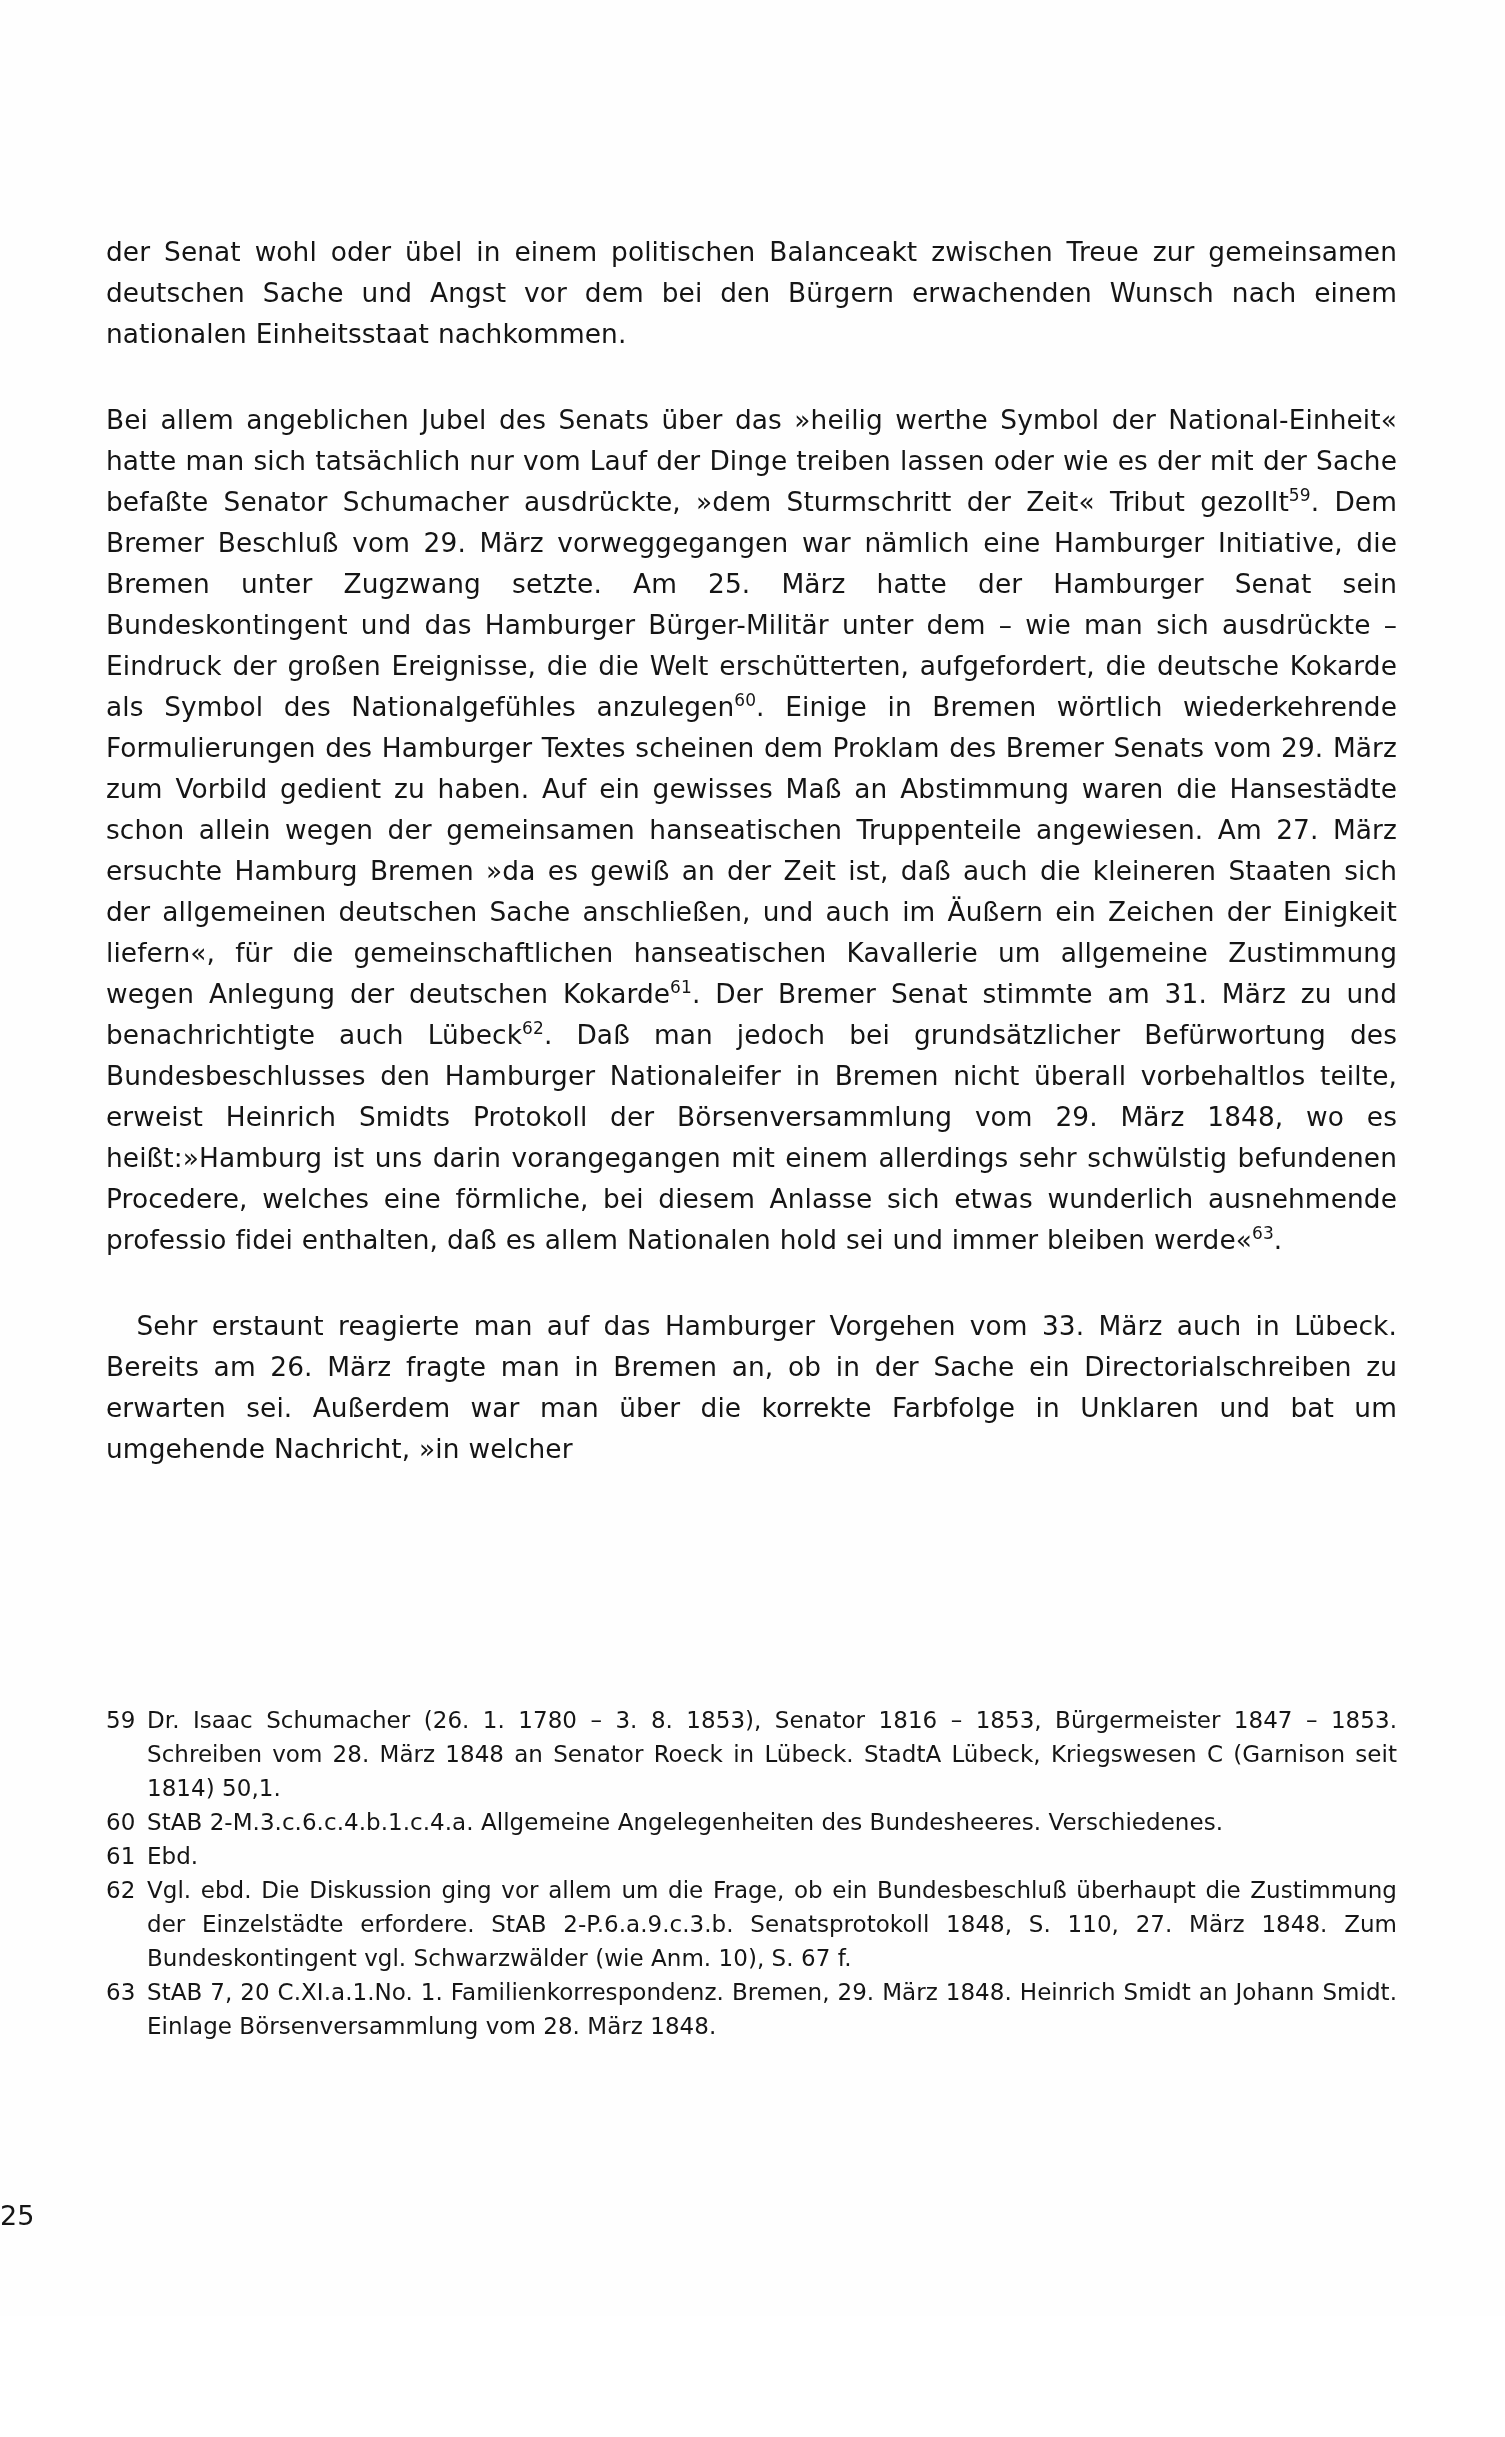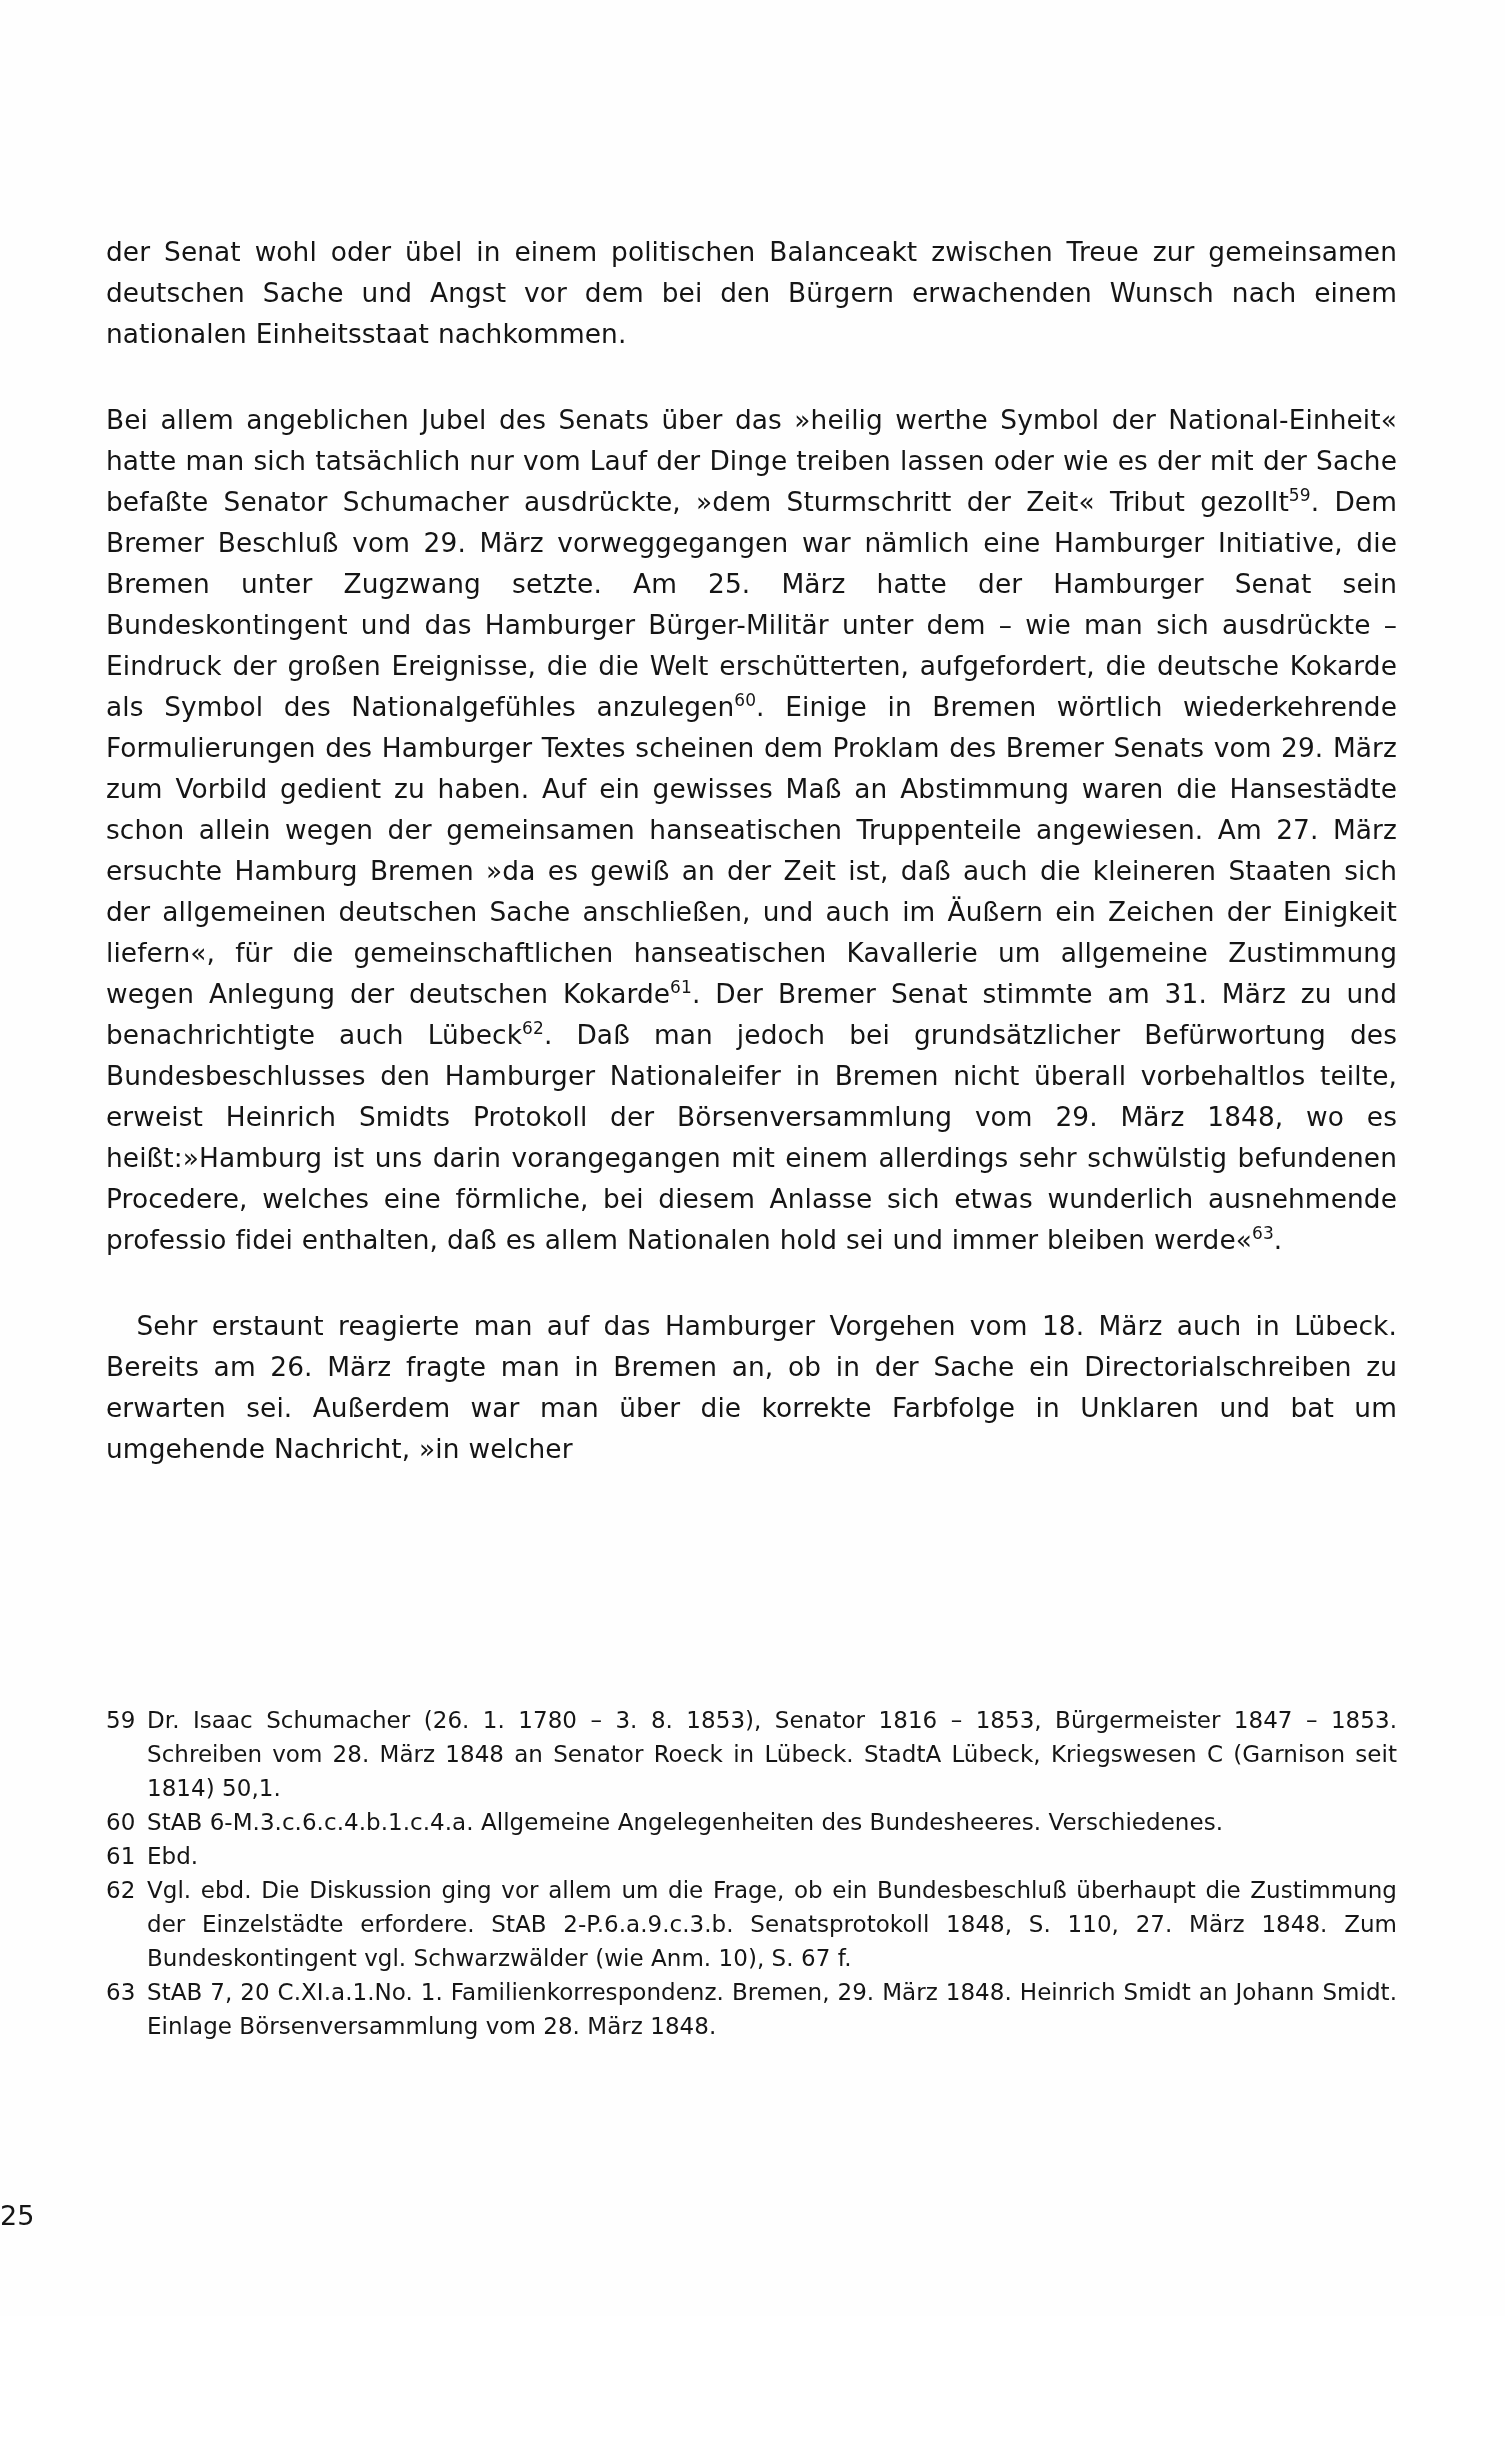--- a/index.html
+++ b/index.html
@@ -89,34 +89,34 @@
 <body>
 
 <div class="page">
 
   <div class="content">
 
     <p class="para-first">der Senat wohl oder übel in einem politischen Balanceakt zwischen Treue zur gemeinsamen deutschen Sache und Angst vor dem bei den Bürgern erwachenden Wunsch nach einem nationalen Einheitsstaat nachkommen.</p>
 
     <p class="para-body"><span>Bei allem angeblichen Jubel des Senats über das »heilig werthe Symbol der National-Einheit« hatte man sich tatsächlich nur vom Lauf der Dinge treiben lassen oder wie es der mit der Sache befaßte Senator Schumacher ausdrückte, »dem Sturmschritt der Zeit« Tribut gezollt</span><sup>59</sup><span>. Dem Bremer Beschluß vom 29. März vorweggegangen war nämlich eine Hamburger Initiative, die Bremen unter Zugzwang setzte. Am 25. März hatte der Hamburger Senat sein Bundeskontingent und das Hamburger Bürger-Militär unter dem – wie man sich ausdrückte – Eindruck der großen Ereignisse, die die Welt erschütterten, aufgefordert, die deutsche Kokarde als Symbol des Nationalgefühles anzulegen</span><sup>60</sup><span>. Einige in Bremen wörtlich wiederkehrende Formulierungen des Hamburger Textes scheinen dem Proklam des Bremer Senats vom 29. März zum Vorbild gedient zu haben. Auf ein gewisses Maß an Abstimmung waren die Hansestädte schon allein wegen der gemeinsamen hanseatischen Truppenteile angewiesen. Am 27. März ersuchte Hamburg Bremen »da es gewiß an der Zeit ist, daß auch die kleineren Staaten sich der allgemeinen deutschen Sache anschließen, und auch im Äußern ein Zeichen der Einigkeit liefern«, für die gemeinschaftlichen hanseatischen Kavallerie um allgemeine Zustimmung wegen Anlegung der deutschen Kokarde</span><sup>61</sup><span>. Der Bremer Senat stimmte am 31. März zu und benachrichtigte auch Lübeck</span><sup>62</sup><span>. Daß man jedoch bei grundsätzlicher Befürwortung des Bundesbeschlusses den Hamburger Nationaleifer in Bremen nicht überall vorbehaltlos teilte, erweist Heinrich Smidts Protokoll der Börsenversammlung vom 29. März 1848, wo es heißt:»Hamburg ist uns darin vorangegangen mit einem allerdings sehr schwülstig befundenen Procedere, welches eine förmliche, bei diesem Anlasse sich etwas wunderlich ausnehmende professio fidei enthalten, daß es allem Nationalen hold sei und immer bleiben werde«</span><sup>63</sup><span>.</span></p>
 
-    <p class="para-body indent">Sehr erstaunt reagierte man auf das Hamburger Vorgehen vom 18. März auch in Lübeck. Bereits am 26. März fragte man in Bremen an, ob in der Sache ein Directorialschreiben zu erwarten sei. Außerdem war man über die korrekte Farbfolge in Unklaren und bat um umgehende Nachricht, »in welcher</p>
+    <p class="para-body indent">Sehr erstaunt reagierte man auf das Hamburger Vorgehen vom 33. März auch in Lübeck. Bereits am 26. März fragte man in Bremen an, ob in der Sache ein Directorialschreiben zu erwarten sei. Außerdem war man über die korrekte Farbfolge in Unklaren und bat um umgehende Nachricht, »in welcher</p>
 
   </div>
 
   <div class="footnotes">
 
     <div class="fn-row">
       <span class="fn-num">59</span>
       <span class="fn-text">Dr. Isaac Schumacher (26. 1. 1780 – 3. 8. 1853), Senator 1816 – 1853, Bürgermeister 1847 – 1853. Schreiben vom 28. März 1848 an Senator Roeck in Lübeck. StadtA Lübeck, Kriegswesen C (Garnison seit 1814) 50,1.</span>
     </div>
 
     <div class="fn-row">
       <span class="fn-num">60</span>
-      <span class="fn-text">StAB 6-M.3.c.6.c.4.b.1.c.4.a. Allgemeine Angelegenheiten des Bundesheeres. Verschiedenes.</span>
+      <span class="fn-text">StAB 2-M.3.c.6.c.4.b.1.c.4.a. Allgemeine Angelegenheiten des Bundesheeres. Verschiedenes.</span>
     </div>
 
     <div class="fn-row">
       <span class="fn-num">61</span>
       <span class="fn-text">Ebd.</span>
     </div>
 
     <div class="fn-row">
       <span class="fn-num">62</span>
       <span class="fn-text">Vgl. ebd. Die Diskussion ging vor allem um die Frage, ob ein Bundesbeschluß überhaupt die Zustimmung der Einzelstädte erfordere. StAB 2-P.6.a.9.c.3.b. Senatsprotokoll 1848, S. 110, 27. März 1848. Zum Bundeskontingent vgl. Schwarzwälder (wie Anm. 10), S. 67 f.</span>

